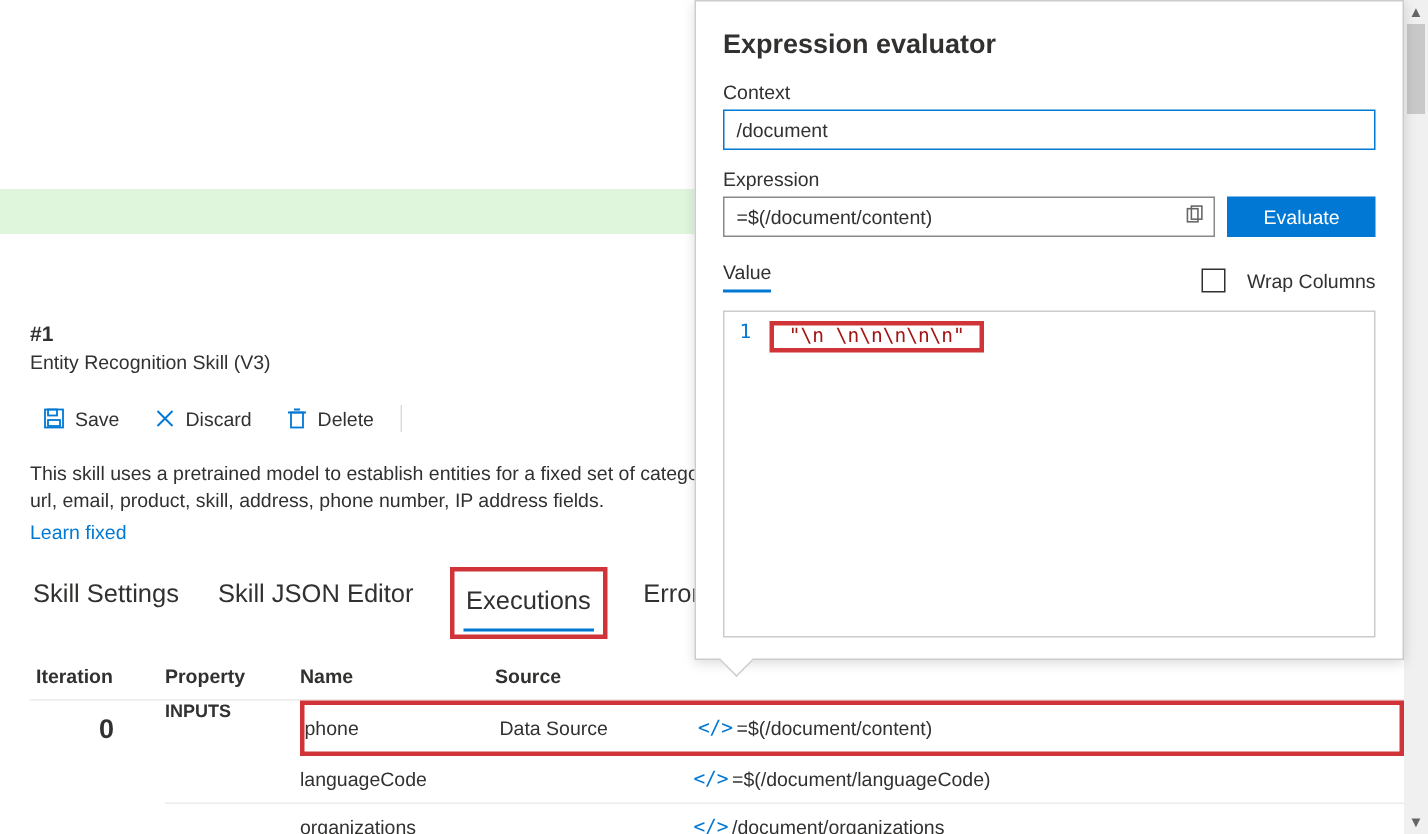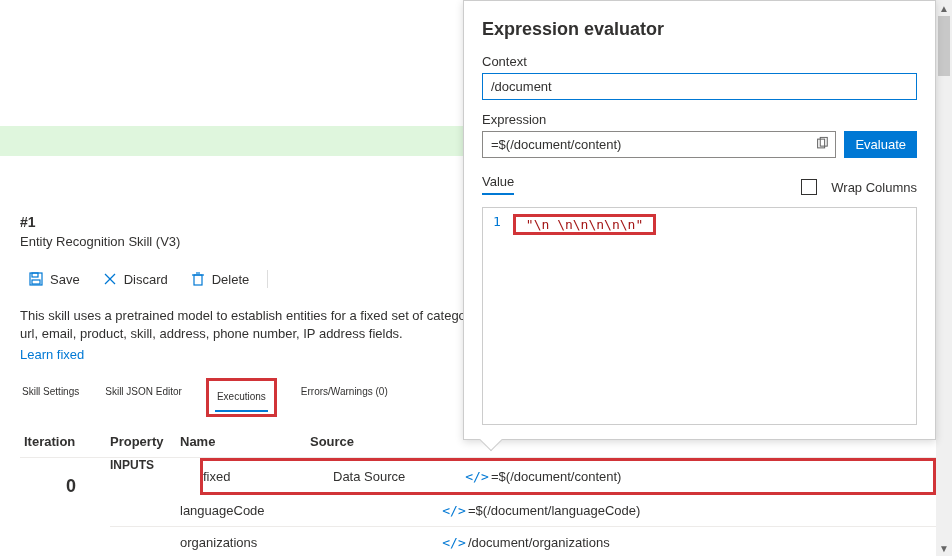--- a/index.html
+++ b/index.html
@@ -20,46 +20,46 @@
     .main-content { position:absolute; top:214px; left:20px; right:16px; }
     .skill-id { font-size:14px; font-weight:600; margin-bottom:4px; }
     .skill-name { font-size:13px; color:#323130; margin-bottom:18px; }
     .toolbar { display:flex; align-items:center; gap:6px; margin-bottom:16px; }
     .tbtn { display:flex; align-items:center; gap:6px; background:none; border:none; font-size:13px; color:#323130; cursor:pointer; padding:4px 8px; }
     .tbtn svg { width:16px; height:16px; }
     .tb-divider { width:1px; height:18px; background:#ddd; margin:0 4px; }
     .description { font-size:13px; color:#323130; line-height:1.4; margin-bottom:4px; }
     .learn-more { color:#0078d4; font-size:13px; cursor:pointer; display:inline-block; margin-bottom:16px; }
     .tabs { display:flex; gap:22px; border-bottom:1px solid transparent; margin-bottom:8px; }
-    .tab { padding:8px 2px; font-size:10px; color:#323130; cursor:pointer; border-bottom:2px solid transparent; }
+    .tab { padding:8px 2px; font-size:17px; color:#323130; cursor:pointer; border-bottom:2px solid transparent; }
     .tab.active { border-bottom:2px solid #0078d4; font-weight:400; }
     .exec-highlight { border:3px solid #d13438; padding:2px 6px; }
     .table { width:100%; }
     .thead { display:flex; font-weight:600; padding:8px 0; border-bottom:1px solid #edebe9; }
     .row { display:flex; align-items:center; padding:8px 0; border-bottom:1px solid #edebe9; }
     .col-it { width:90px; padding-left:4px; }
-    .col-prop { width:70px; }
+    .col-prop { width:90px; }
     .col-name { width:130px; }
     .col-source { width:130px; }
     .col-icon { width:28px; display:flex; align-items:center; justify-content:center; }
     .col-path { flex:1; }
     .iteration-num { font-size:18px; font-weight:600; padding-left:28px; }
     .io-label { font-size:12px; font-weight:600; color:#323130; }
     .code-icon { color:#0078d4; font-family:monospace; font-size:13px; }
     .row-highlight { border:3px solid #d13438; }
     
     
     .popup { position:absolute; top:0; left:463px; right:16px; height:440px; background:#fff; border:1px solid #ccc; box-shadow:0 2px 8px rgba(0,0,0,0.15); padding:18px 18px 14px 18px; display:flex; flex-direction:column; }
     .popup-title { font-size:18px; font-weight:600; margin-bottom:14px; }
     .popup-label { font-size:13px; margin-bottom:4px; }
     .popup-input-row { display:flex; gap:8px; margin-bottom:12px; }
     .popup-input { flex:1; padding:5px 8px; font-size:13px; border:1px solid #8a8886; position:relative; }
     .popup-input.ctx { border:1px solid #0078d4; }
     .copy-icon { position:absolute; right:6px; top:50%; transform:translateY(-50%); color:#666; cursor:pointer; }
-    .eval-btn { background:#0078d4; color:#fff; border:none; padding:6px 11px; font-size:13px; cursor:pointer; }
+    .eval-btn { background:#0078d4; color:#fff; border:none; padding:6px 24px; font-size:13px; cursor:pointer; }
     .popup-value-row { display:flex; justify-content:space-between; align-items:flex-end; margin-top:4px; margin-bottom:4px; }
     .value-label { font-size:13px; border-bottom:2px solid #0078d4; padding-bottom:4px; }
     .wrap-check { display:flex; align-items:center; gap:14px; font-size:13px; }
     .wrap-check .box { width:16px; height:16px; border:1px solid #323130; }
     .value-area { flex:1; border:1px solid #ccc; margin-top:8px; padding:6px 10px; font-family:Consolas, monospace; font-size:13px; display:flex; gap:12px; align-items:flex-start; }
     .line-num { color:#0078d4; }
     .value-highlight { border:3px solid #d13438; padding:0 10px; color:#a31515; }
     .popup-pointer { position:absolute; bottom:-9px; left:19px; width:16px; height:16px; background:#fff; border-right:1px solid #ccc; border-bottom:1px solid #ccc; transform:rotate(45deg); }
   </style>
 </head>
@@ -131,21 +131,21 @@
         
       </div>
       <div style="flex:1;">
 
         <div style="display:flex;">
           <div style="width:90px; display:flex; align-items:flex-start; padding-bottom:8px;">
             <span class="io-label">INPUTS</span>
           </div>
           <div style="flex:1;">
             <div class="row row-highlight" style="border-bottom:3px solid #d13438;">
-              <div class="col-name">fixed</div>
+              <div class="col-name">phone</div>
               <div class="col-source">Data Source</div>
               <div class="col-icon">
                   <span class="code-icon">&lt;/&gt;</span>
                 </div>
               <div class="col-path">=$(/document/content)</div>
             </div>
           </div>
         </div>
         <div class="row">
           <div class="col-prop"></div>

